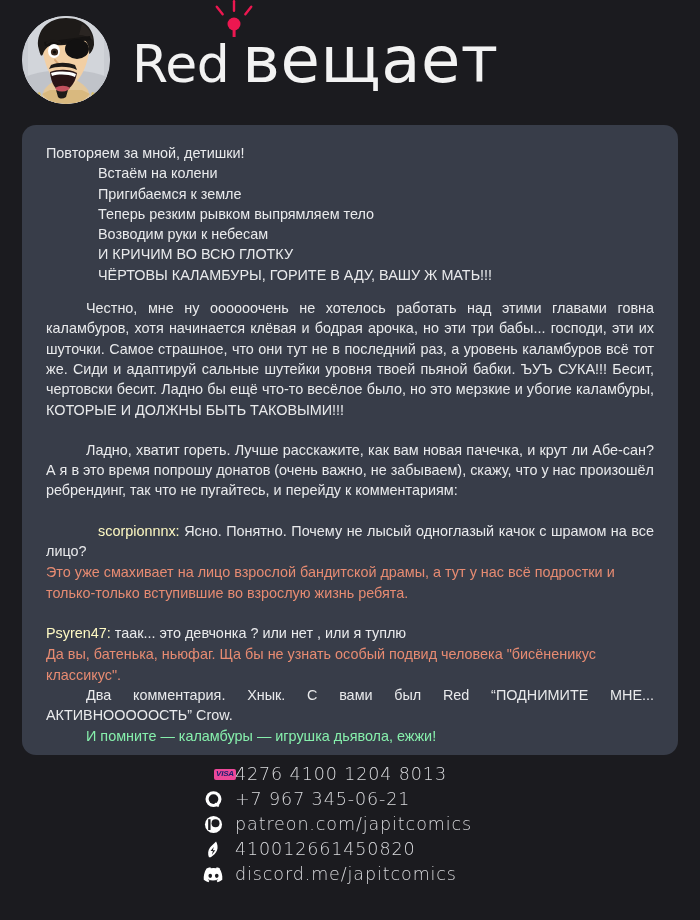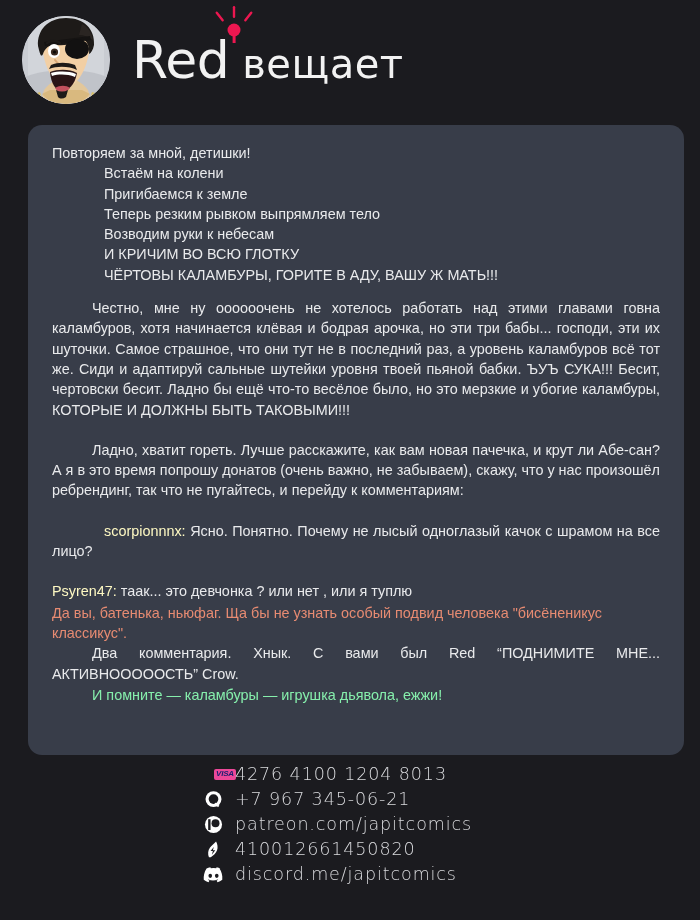--- a/index.html
+++ b/index.html
@@ -46,39 +46,39 @@
     line-height: 1;
   }
   .brand-red {
     font-size: 52px;
     font-weight: 400;
     color: #f2f2f2;
     letter-spacing: -0.5px;
     font-family: "DejaVu Sans", sans-serif;
   }
   .brand-rest {
-    font-size: 40px;
+    font-size: 64px;
     font-weight: 400;
     color: #f2f2f2;
     margin-left: 13px;
     letter-spacing: 0.5px;
     font-family: "DejaVu Sans", sans-serif;
   }
   .spark {
     position: absolute;
     left: 80px;
     top: -30px;
     width: 44px;
     height: 40px;
   }
 
   
   .panel {
     position: absolute;
-    left: 28px;
+    left: 22px;
     top: 125px;
     width: 656px;
     height: 630px;
     background: #383d49;
     border-radius: 14px;
     padding: 18px 24px 16px 24px;
   }
 
   .body-text {
     color: #e9eaec;
@@ -247,20 +247,21 @@
       <div class="line indent-1">Теперь резким рывком выпрямляем тело</div>
       <div class="line indent-1">Возводим руки к небесам</div>
       <div class="line indent-1">И КРИЧИМ ВО ВСЮ ГЛОТКУ</div>
       <div class="line indent-1">ЧЁРТОВЫ КАЛАМБУРЫ, ГОРИТЕ В АДУ, ВАШУ Ж МАТЬ!!!</div>
 
       <div class="para">Честно, мне ну оооооочень не хотелось работать над этими главами говна каламбуров, хотя начинается клёвая и бодрая арочка, но эти три бабы... господи, эти их шуточки. Самое страшное, что они тут не в последний раз, а уровень каламбуров всё тот же. Сиди и адаптируй сальные шутейки уровня твоей пьяной бабки. ЪУЪ СУКА!!! Бесит, чертовски бесит. Ладно бы ещё что-то весёлое было, но это мерзкие и убогие каламбуры, КОТОРЫЕ И ДОЛЖНЫ БЫТЬ ТАКОВЫМИ!!!</div>
       <div class="para para-2">Ладно, хватит гореть. Лучше расскажите, как вам новая пачечка, и крут ли Абе-сан? А я в это время попрошу донатов (очень важно, не забываем), скажу, что у нас произошёл ребрендинг, так что не пугайтесь, и перейду к комментариям:</div>
 
       <div class="comment-block">
         <div class="comment-q"><span class="uname">scorpionnnx:</span><span> Ясно. Понятно. Почему не лысый одноглазый качок с шрамом на все лицо?</span></div>
+        <div class="comment-a">Это уже смахивает на лицо взрослой бандитской драмы, а тут у нас всё подростки и только-только вступившие во взрослую жизнь ребята.</div>
       </div>
 
       <div class="comment-block">
         <div><span class="uname">Psyren47:</span><span> таак... это девчонка ? или нет , или я туплю</span></div>
         <div class="comment-a">Да вы, батенька, ньюфаг. Ща бы не узнать особый подвид человека "бисёненикус классикус".</div>
       </div>
 
       <div class="outro">
         <div class="outro-p">Два комментария. Хнык. С вами был Red “ПОДНИМИТЕ МНЕ... АКТИВНООООOСТЬ” Crow.</div>
         <div class="outro-last">И помните — каламбуры — игрушка дьявола, ежжи!</div>

